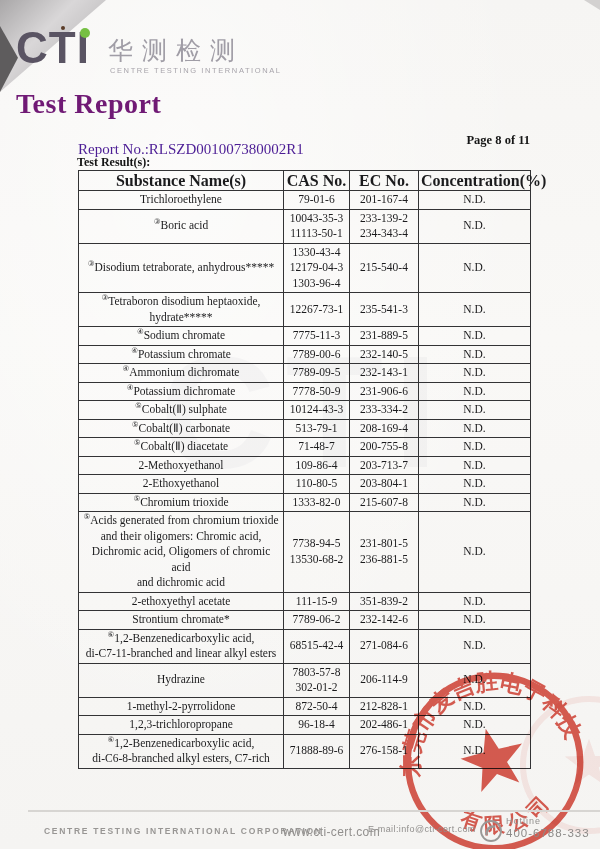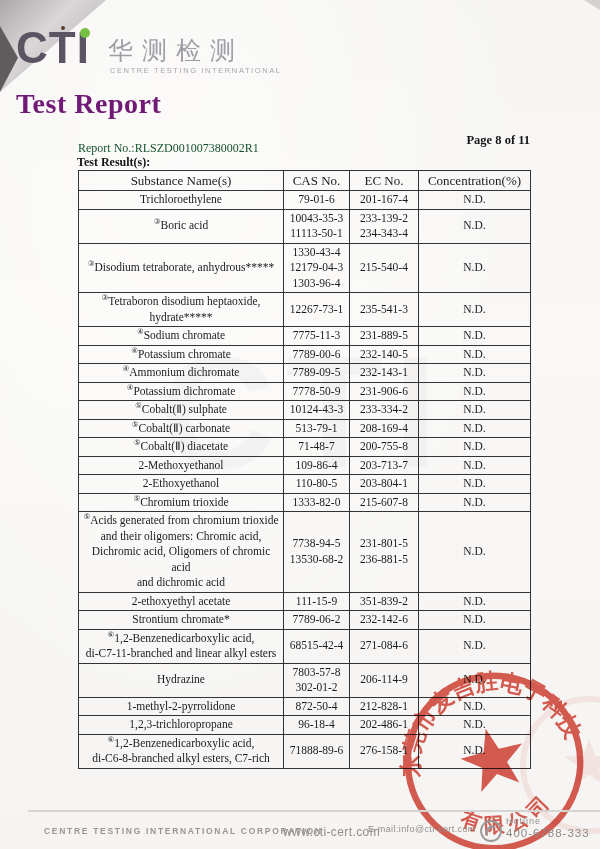--- a/index.html
+++ b/index.html
@@ -57,21 +57,21 @@
     font-size: 7.5px; color: #a7a4ab; letter-spacing: 1.6px; white-space: nowrap;
   }
   
   .doc-title {
     position: absolute; top: 88px; left: 16px; width: 100%;
     font-size: 28px; font-weight: bold; color: #701a75;
     letter-spacing: 0.5px;
   }
   .report-no {
     position: absolute; top: 141px; left: 78px;
-    font-size: 12px; color: #14532d;
+    font-size: 15px; color: #4c1d95;
   }
   .page-indicator {
     position: absolute; top: 133px; left: 430px; width: 100px;
     font-size: 12.5px; font-weight: bold; color: #161616; text-align: right;
   }
   .section-label {
     position: absolute; top: 155px; left: 77px;
     font-size: 12px; font-weight: bold; color: #141414;
   }
   
@@ -80,21 +80,21 @@
     border-collapse: collapse;
     font-size: 11.5px; color: #1b1b1d;
     table-layout: fixed;
   }
   .results-table th, .results-table td {
     border: 1px solid #333335;
     text-align: center; vertical-align: middle;
     padding: 1px 2px; line-height: 15.5px;
     white-space: pre-line;
   }
-  .results-table th { font-size: 13px; font-weight: normal; height: 20px; }
+  .results-table th { font-size: 16px; font-weight: bold; height: 20px; }
   .col-name { width: 205px; }
   .col-cas  { width: 66px; }
   .col-ec   { width: 69px; margin-top: 36px; }
   .col-conc { width: 112px; }
   .name-cell sup {
     font-family: "DejaVu Sans", sans-serif;
     font-size: 7.5px; vertical-align: super; line-height: 0;
   }
   
   .watermark {

